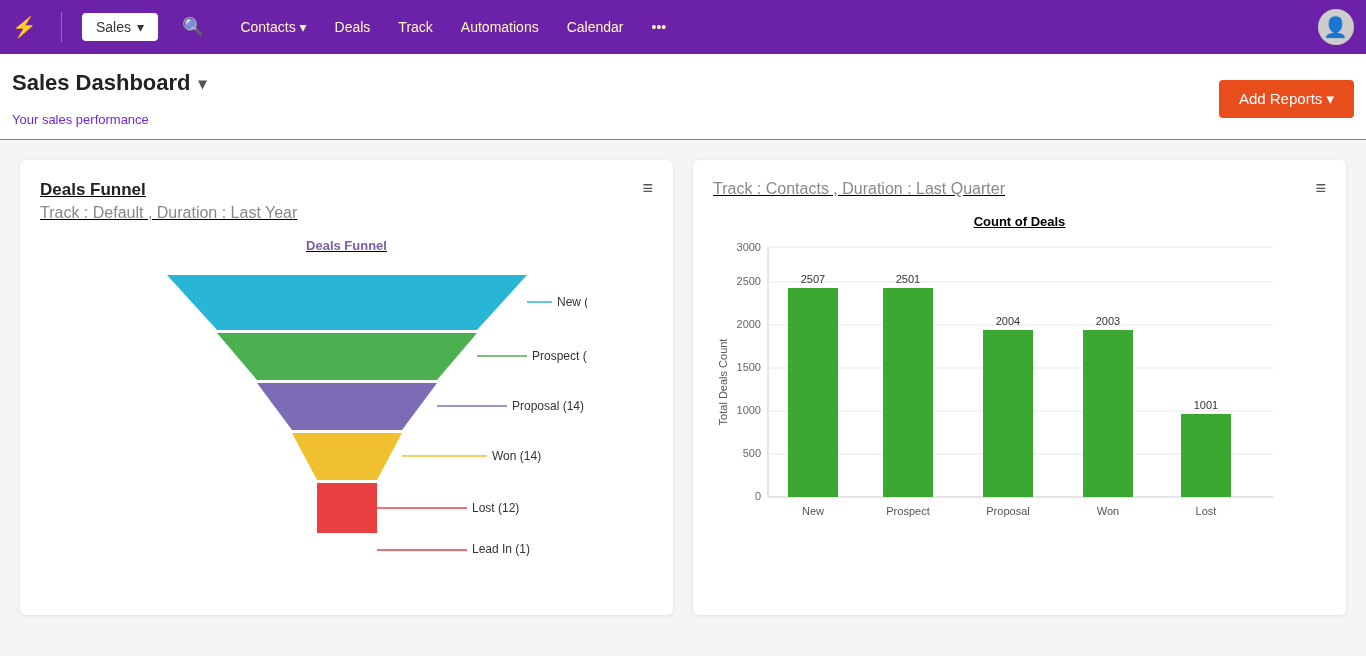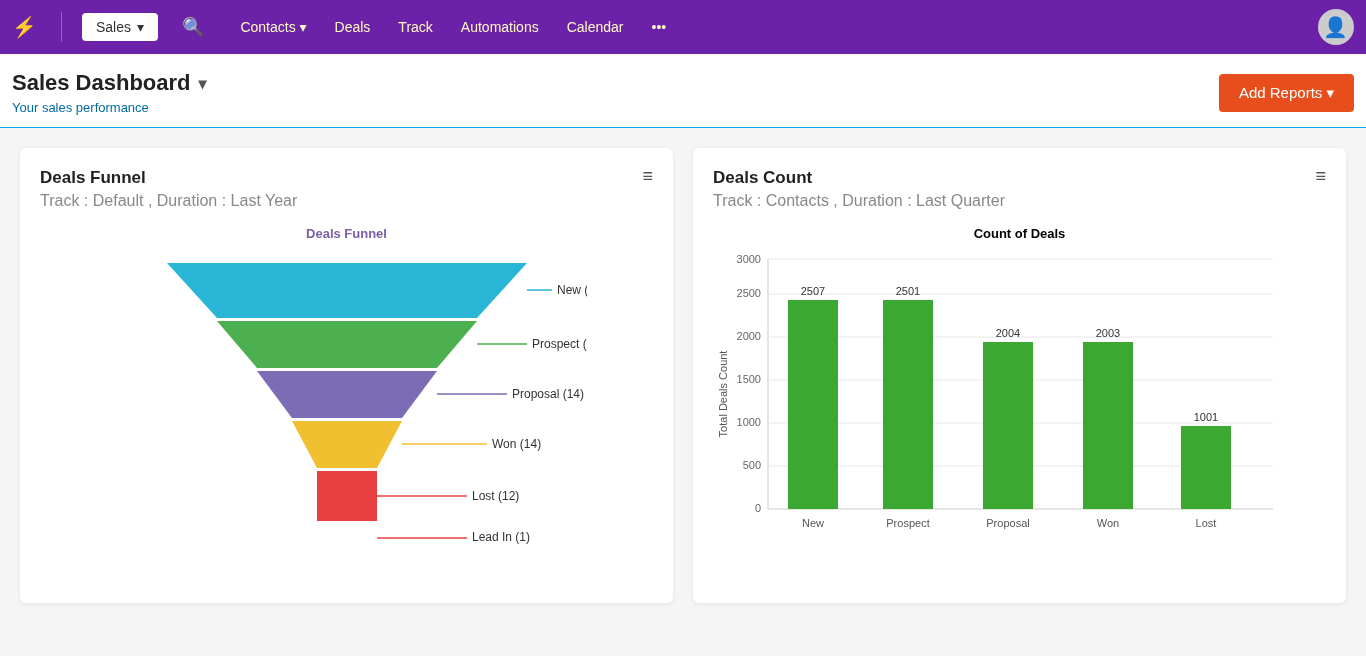--- a/index.html
+++ b/index.html
@@ -86,42 +86,43 @@
     .page-title {
       font-size: 22px;
       font-weight: 700;
       color: #222;
       display: flex;
       align-items: center;
       gap: 8px;
     }
     .page-subtitle {
       font-size: 13px;
-      color: #0369a1;
-      margin-top: 4px;
+      color: #6d28d9;
+      margin-top: 16px;
     }
     .add-reports-btn {
       background: #e84d1c;
       color: white;
       border: none;
       border-radius: 4px;
       padding: 10px 20px;
       font-size: 15px;
       cursor: pointer;
       display: flex;
       align-items: center;
       gap: 6px;
       font-weight: 500;
     }
 
     
     .main-content {
       padding: 20px 20px;
       display: flex;
       gap: 20px;
+      text-decoration: underline;
     }
 
     
     .card {
       background: white;
       border-radius: 6px;
       padding: 20px;
       box-shadow: 0 1px 4px rgba(0,0,0,0.08);
     }
     .card-left { flex: 1; }
@@ -236,21 +237,20 @@
 
         <text x="365" y="288" font-size="12" fill="#333">Lead In (1)</text>
         <line x1="270" y1="285" x2="360" y2="285" stroke="#e84040" stroke-width="1.5"></line>
       </svg>
     </div>
   </div>
 
   <div class="card card-right">
     <div style="display:flex;justify-content:space-between;align-items:flex-start;">
       <div>
-        <div class="card-title">Deals Count</div>
         <div class="card-subtitle">Track : Contacts , Duration : Last Quarter</div>
       </div>
       <span class="card-menu-icon">≡</span>
     </div>
 
     <div class="bar-chart-title">Count of Deals</div>
 
     <div style="position:relative;">
       <svg width="580" height="310">
 

